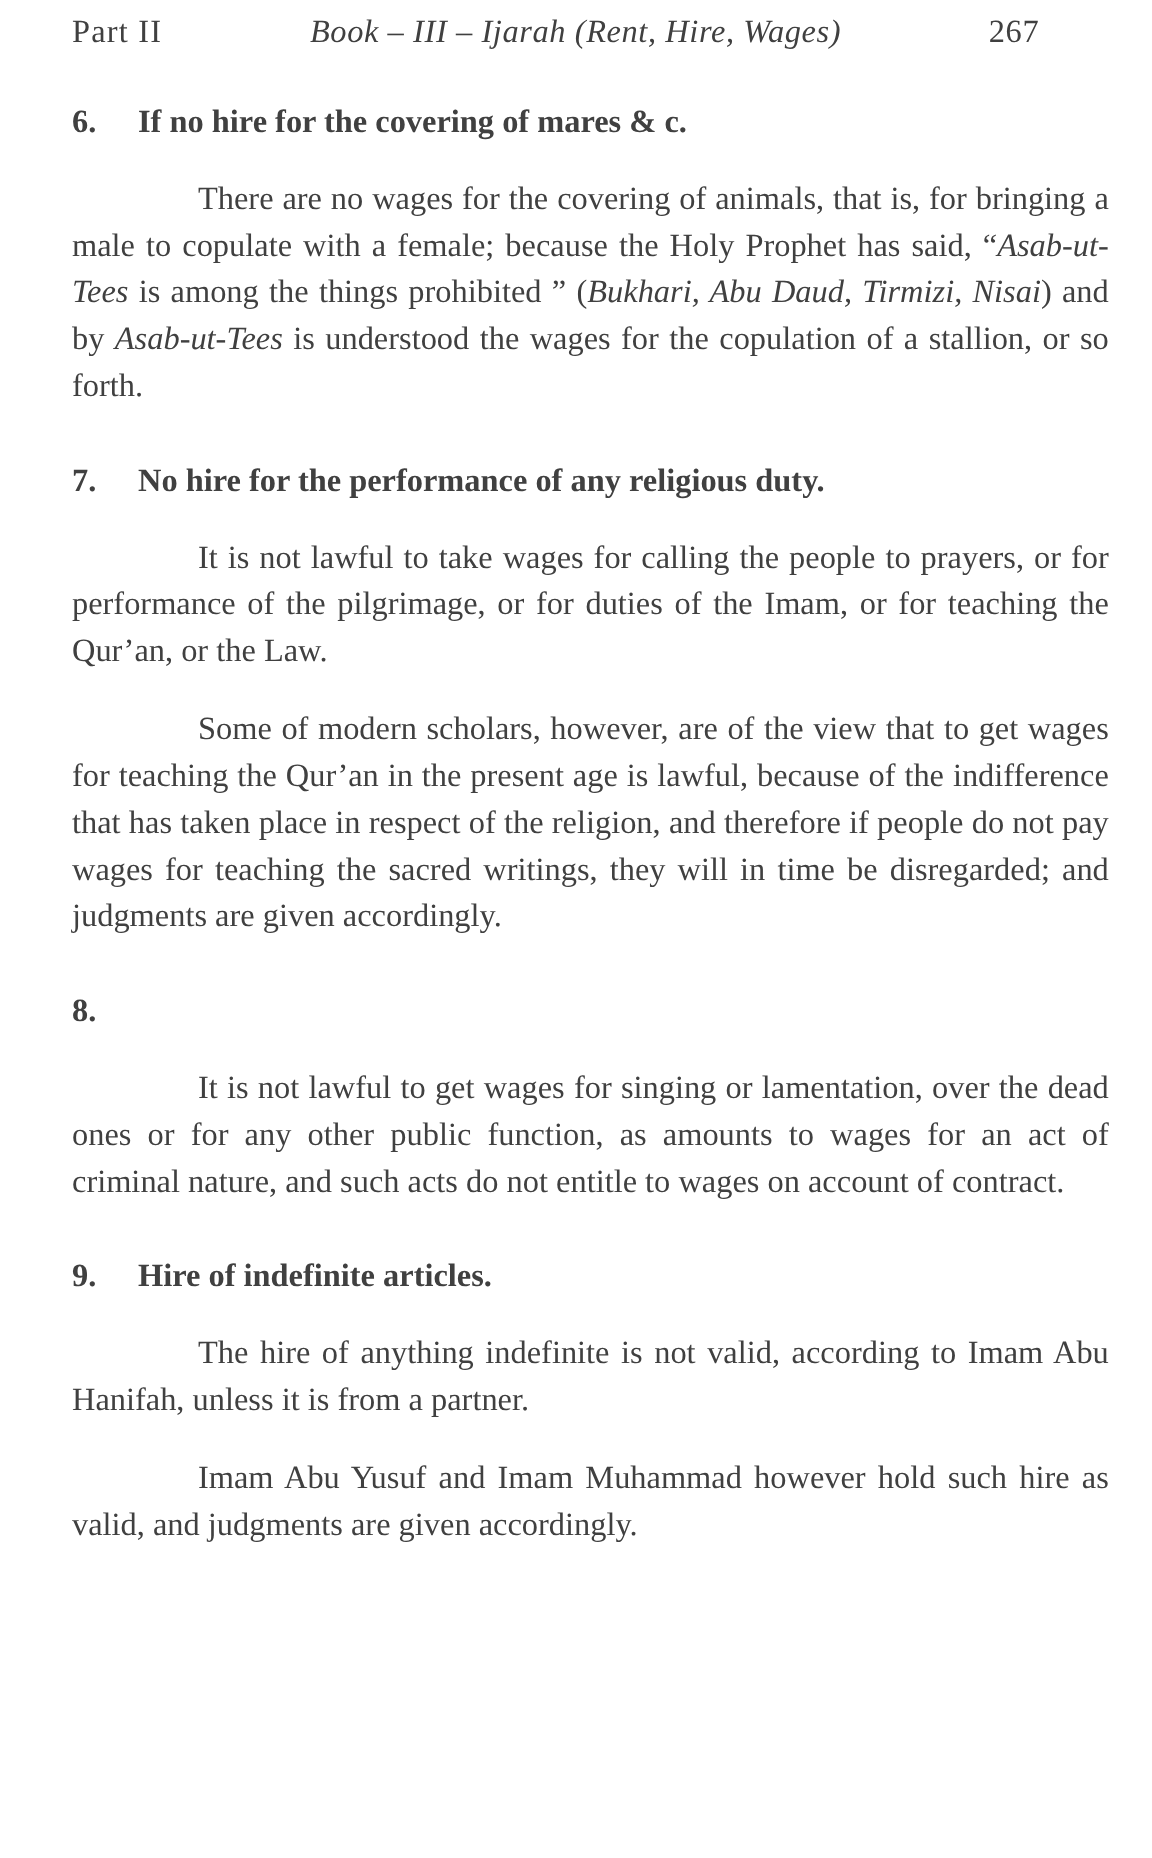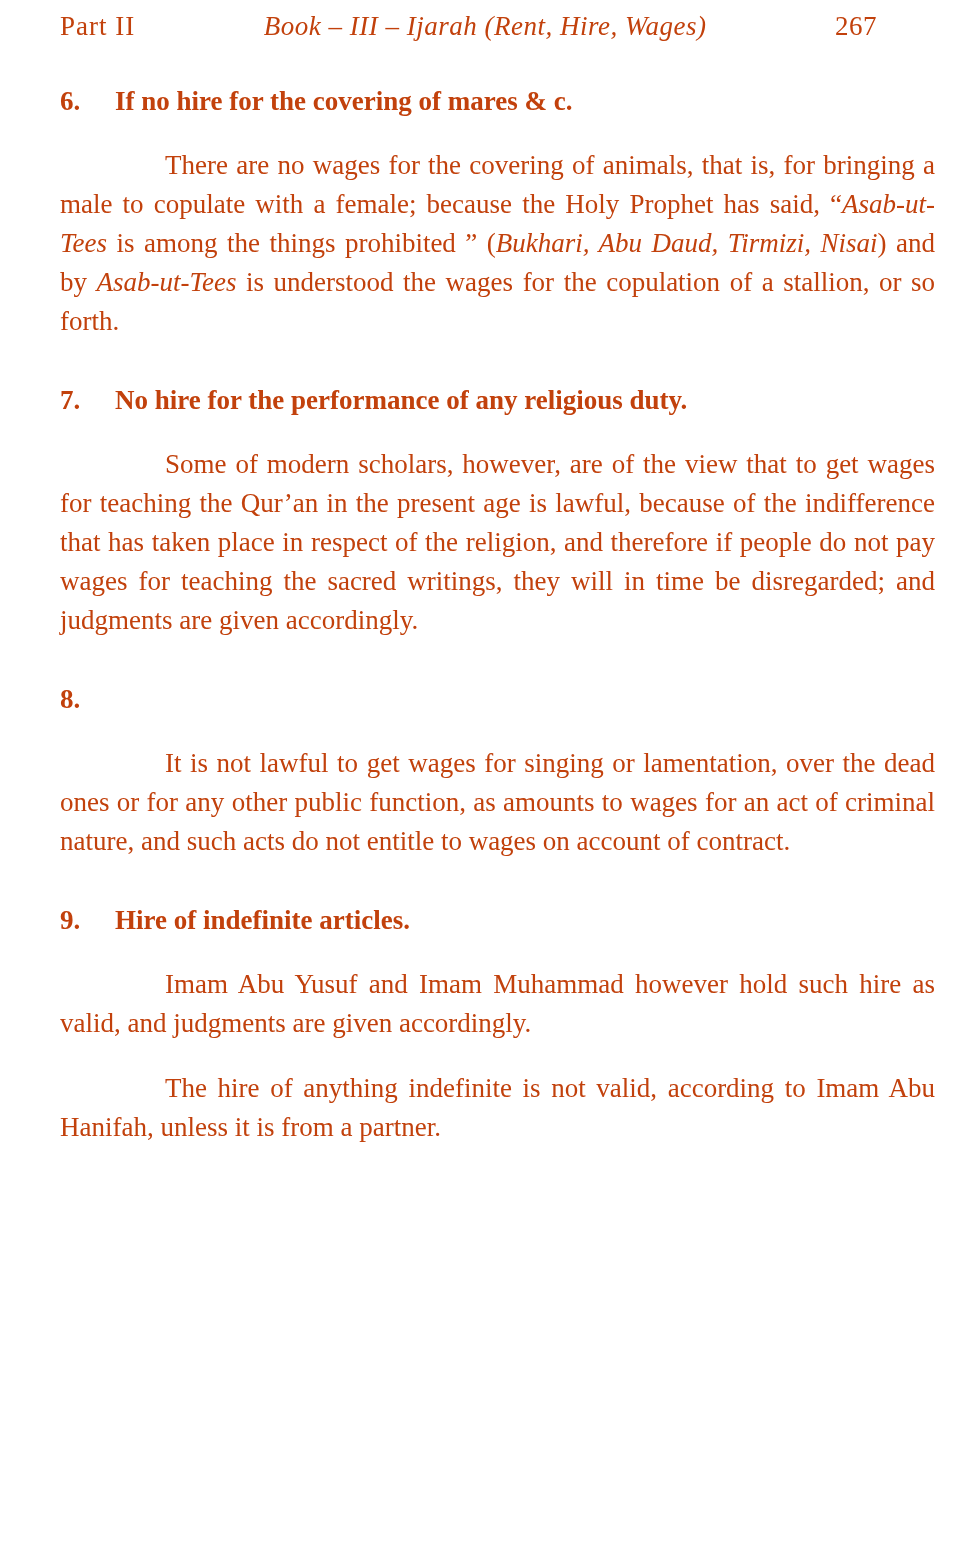--- a/index.html
+++ b/index.html
@@ -6,23 +6,23 @@
     margin: 0;
     padding: 0;
     background: #ffffff;
   }
   .page {
     position: relative;
     width: 960px;
     height: 1548px;
     box-sizing: border-box;
     background: #ffffff;
-    color: #c2410c;
+    color: #404040;
     font-family: "Liberation Serif", "DejaVu Serif", serif;
-    padding: 10px 25px 0 60px;
+    padding: 10px 36px 0 60px;
     overflow: hidden;
   }
   .page-header {
     display: flex;
     justify-content: space-between;
     align-items: baseline;
     font-size: 27px;
     line-height: 32px;
     padding-right: 58px;
     letter-spacing: 0.5px;
@@ -74,32 +74,33 @@
       <span class="sec-title">If no hire for the covering of mares &amp; c.</span>
     </h2>
     <p class="para"><span>There are no wages for the covering of animals, that is, for bringing a male to copulate with a female; because the Holy Prophet has said, “</span><span class="italic">Asab-ut-Tees</span><span> is among the things prohibited ” (</span><span class="italic">Bukhari, Abu Daud, Tirmizi, Nisai</span><span>) and by </span><span class="italic">Asab-ut-Tees</span><span> is understood the wages for the copulation of a stallion, or so forth.</span></p>
   </section>
 
   <section>
     <h2 class="section-heading">
       <span class="sec-num">7.</span>
       <span class="sec-title">No hire for the performance of any religious duty.</span>
     </h2>
+    <p class="para">It is not lawful to take wages for calling the people to prayers, or for performance of the pilgrimage, or for duties of the Imam, or for teaching the Qur’an, or the Law.</p>
     <p class="para">Some of modern scholars, however, are of the view that to get wages for teaching the Qur’an in the present age is lawful, because of the indifference that has taken place in respect of the religion, and therefore if people do not pay wages for teaching the sacred writings, they will in time be disregarded; and judgments are given accordingly.</p>
   </section>
 
   <section>
     <h2 class="section-heading">
       <span class="sec-num">8.</span>
     </h2>
     <p class="para">It is not lawful to get wages for singing or lamentation, over the dead ones or for any other public function, as amounts to wages for an act of criminal nature, and such acts do not entitle to wages on account of contract.</p>
   </section>
 
   <section>
     <h2 class="section-heading">
       <span class="sec-num">9.</span>
       <span class="sec-title">Hire of indefinite articles.</span>
     </h2>
+    <p class="para">The hire of anything indefinite is not valid, according to Imam Abu Hanifah, unless it is from a partner.</p>
     <p class="para">Imam Abu Yusuf and Imam Muhammad however hold such hire as valid, and judgments are given accordingly.</p>
-    <p class="para">The hire of anything indefinite is not valid, according to Imam Abu Hanifah, unless it is from a partner.</p>
   </section>
 
 </div>
 
 </body></html>

